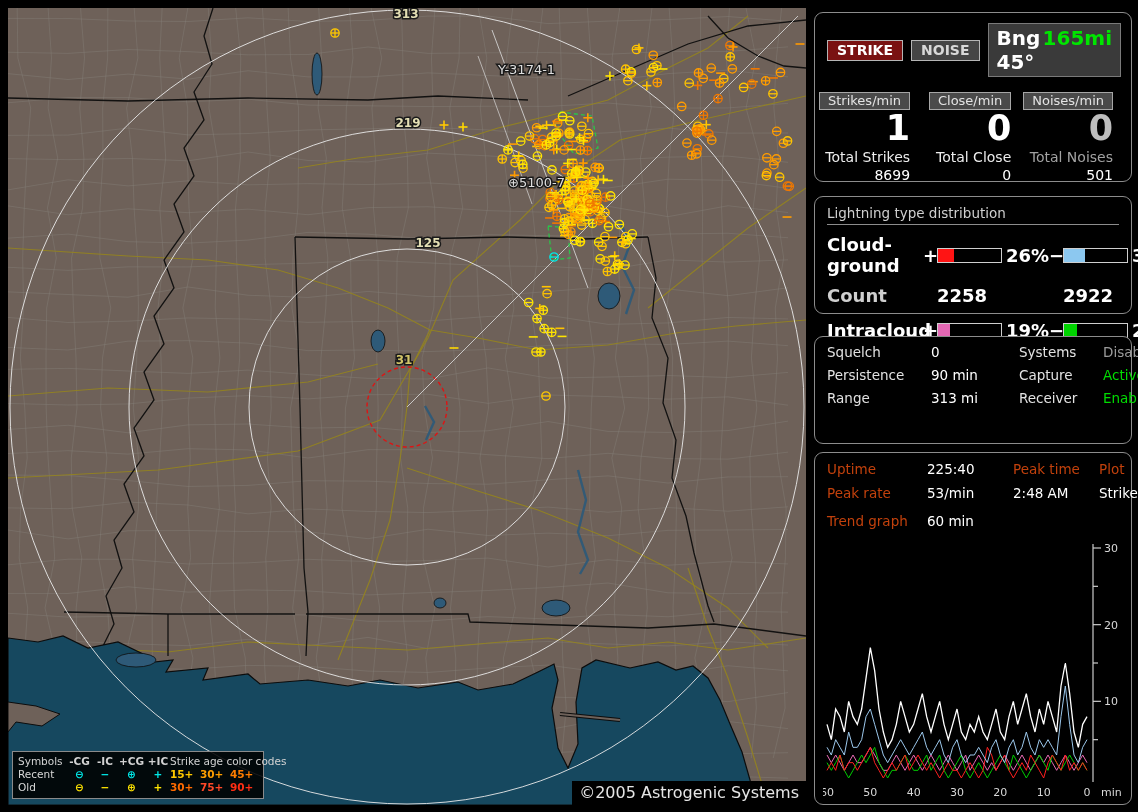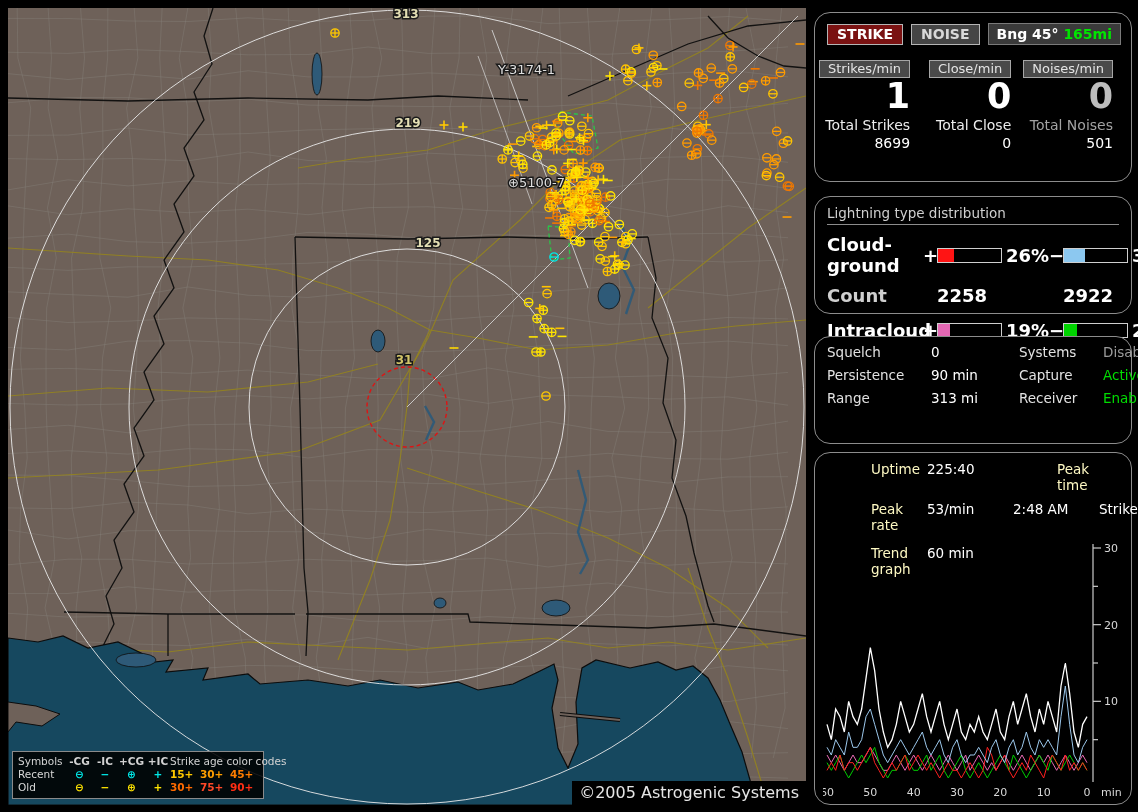--- a/index.html
+++ b/index.html
@@ -14,31 +14,31 @@
   .lg-grid span{white-space:nowrap;}
   .lg-head{color:#d2d2d2;}
   .lg-age-head{grid-column:6/9;color:#d2d2d2;}
   .lg-lab{color:#d8d8d8;}
   .lg-sym{text-align:center;font-weight:bold;}
   .lg-age{font-weight:bold;}
   #copyright{position:absolute;right:0;bottom:0;background:#000;color:#e6e6e6;
              font-size:16px;padding:2px 7px 3px 7px;}
   
   .panel{position:absolute;left:814px;width:318px;background:#000;border:1px solid #8c8c8c;
-         border-radius:16px;box-sizing:border-box;}
+         border-radius:9px;box-sizing:border-box;}
   #panelA{top:12px;height:170px;}
   #panelB{top:196px;height:118px;}
   #panelC{top:336px;height:108px;}
   #panelD{top:452px;height:353px;}
   .btnrow{display:flex;align-items:center;gap:8px;margin:10px 10px 0 12px;}
   .btn{font-size:14px;font-weight:bold;padding:1px 9px 2px 9px;border:1px solid #b5b5b5;}
   .btn-strike{background:#7a1212;color:#fff;}
   .btn-noise{background:#454545;color:#d8d8d8;}
   .bng{margin-left:auto;width:146px;background:#3a3a3a;border:1px solid #7a7a7a;
-       display:flex;justify-content:space-between;padding:2px 8px;font-size:14px;font-weight:bold;}
+       display:flex;justify-content:space-between;padding:2px 8px;font-size:20px;font-weight:bold;}
   .bng .dist{color:#00e600;}
   .cols{display:grid;grid-template-columns:1fr 1fr 1fr;margin:13px 6px 0 4px;}
   .col{text-align:right;padding-right:12px;}
   .chip{display:inline-block;background:#4a4a4a;border:1px solid #a6a6a6;color:#e4e4e4;
         font-size:13px;padding:0 8px 1px 8px;}
   .rate{font-size:35px;font-weight:bold;color:#fff;line-height:1.08;}
   .rate.dim{color:#bdbdbd;}
   .tlabel{font-size:14px;color:#ececec;margin-top:1px;}
   .tlabel.dim{color:#a2a2a2;}
   .tval{font-size:14px;color:#fff;margin-top:2px;}
@@ -52,21 +52,21 @@
   .bar .fill{height:100%;}
   .cnt-label{color:#cfcfcf;}
   .datetime{margin:7px 12px 0 12px;color:#00e600;font-weight:bold;font-size:19px;
             border-bottom:1px solid #909090;padding-bottom:4px;}
   .srow{display:grid;grid-template-columns:104px 88px 84px 1fr;margin:7px 12px 0 12px;font-size:13.5px;}
   .srow .lab{color:#e2e2e2;}
   .srow .val{color:#fff;}
   .gray{color:#9c9c9c;}
   .green{color:#00dd00;}
   .urow{display:grid;grid-template-columns:100px 86px 86px 1fr;margin:8px 12px 0 12px;font-size:13.5px;}
-  .ulab{color:#fef9c3;margin-left:44px;}
+  .ulab{color:#c2410c;}
   .uval{color:#fff;}
   #trend{position:absolute;left:8px;top:87px;}
 </style>
 </head>
 <body>
 
 <div id="map">
   <svg id="map-svg" width="798" height="797" viewBox="0 0 798 797">
       <rect width="798" height="797" fill="#6e6159"></rect>
       <polyline points="9.163866544142365,0 9.867415606044233,50 22.67670685891062,100 18.78640187997371,150 16.300233759451658,200 14.677303632721305,250 15.527256855275482,300 12.358952602837235,350 16.746558455284685,400 19.217509258538485,450 12.60941785434261,500 11.183277095202357,550 19.69725841190666,600 16.257635639980435,650 11.759921641554683,700 14.15142030781135,750" fill="none" stroke="#858179" stroke-width="1" opacity="0.42"></polyline>

